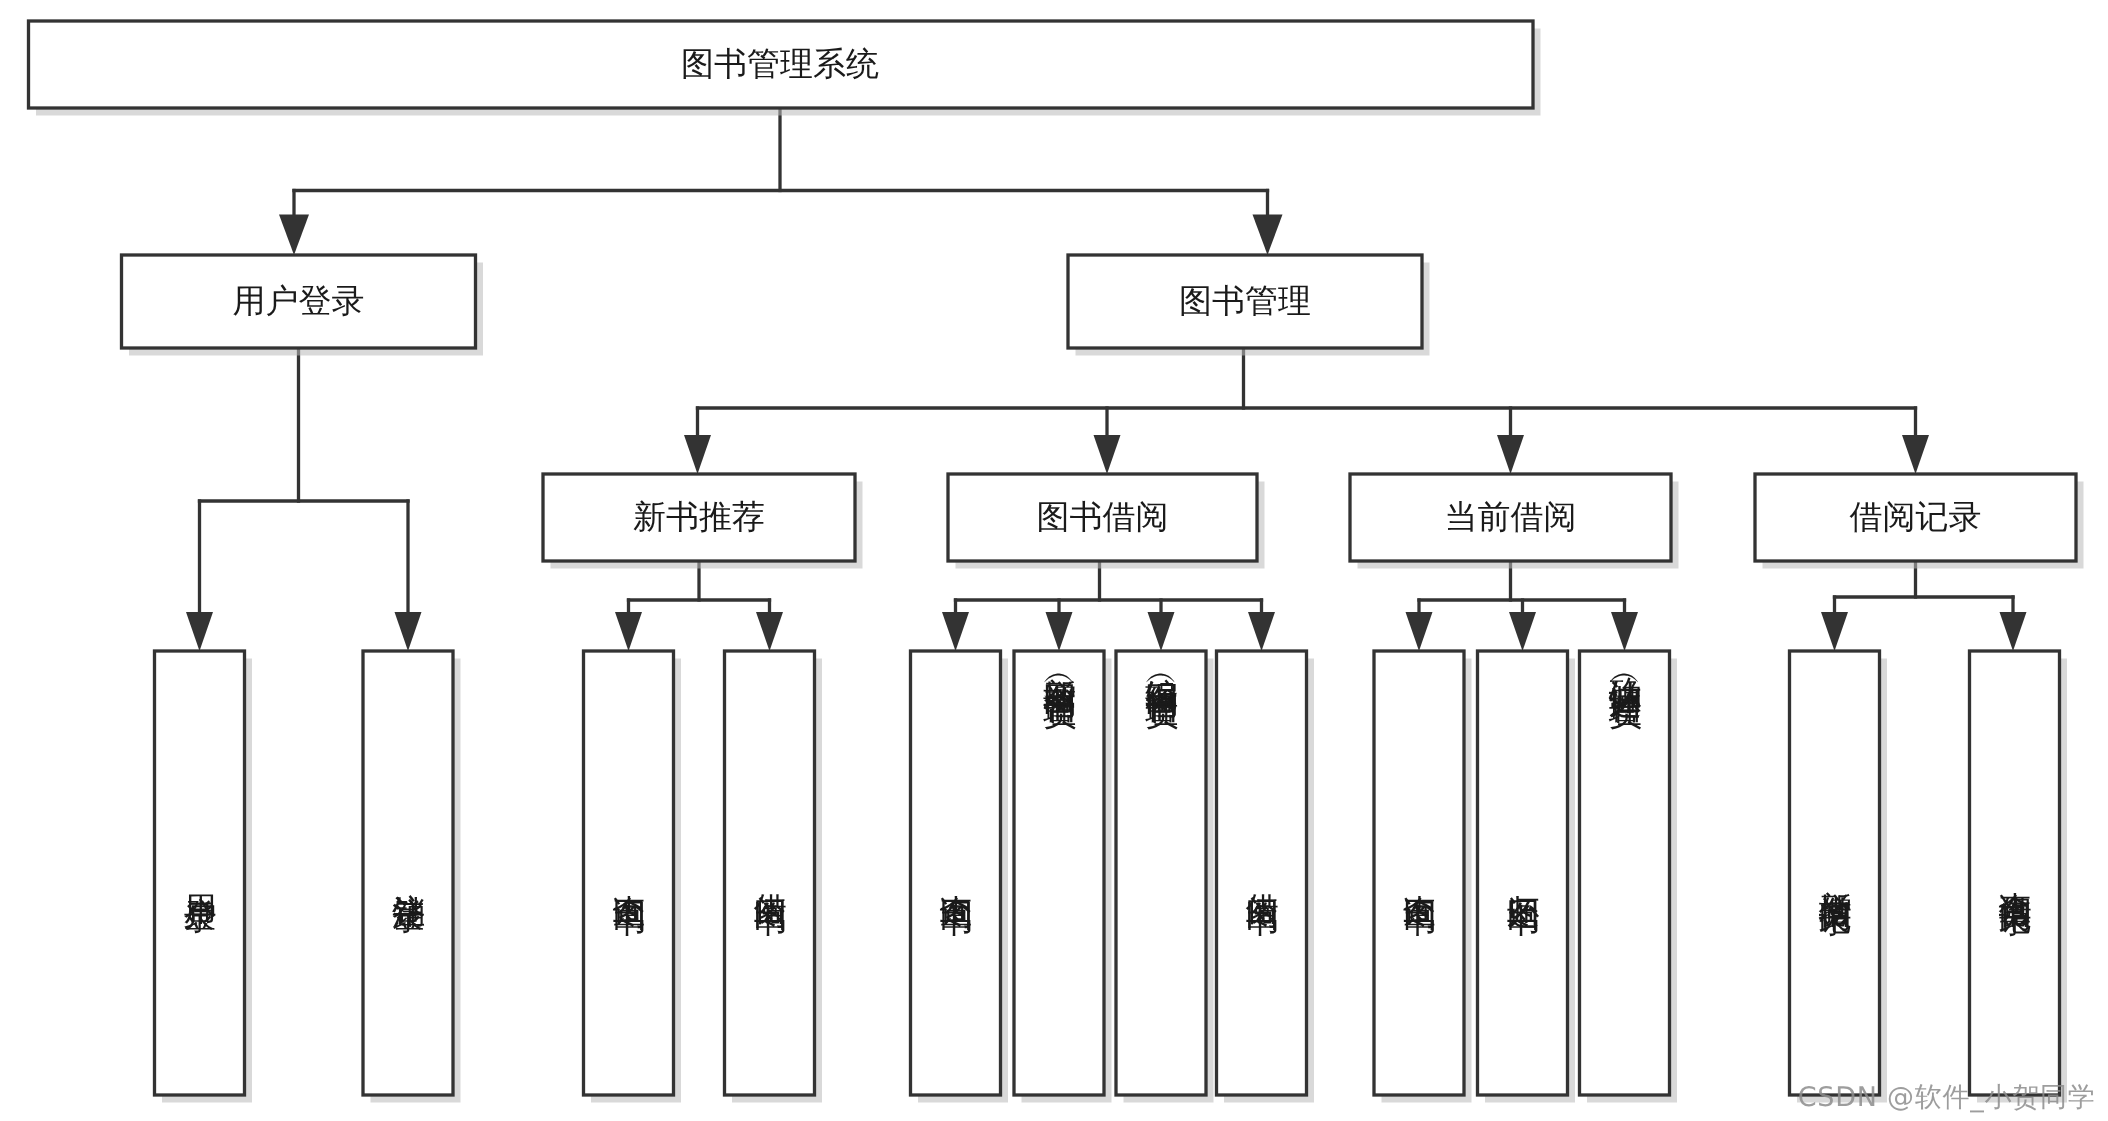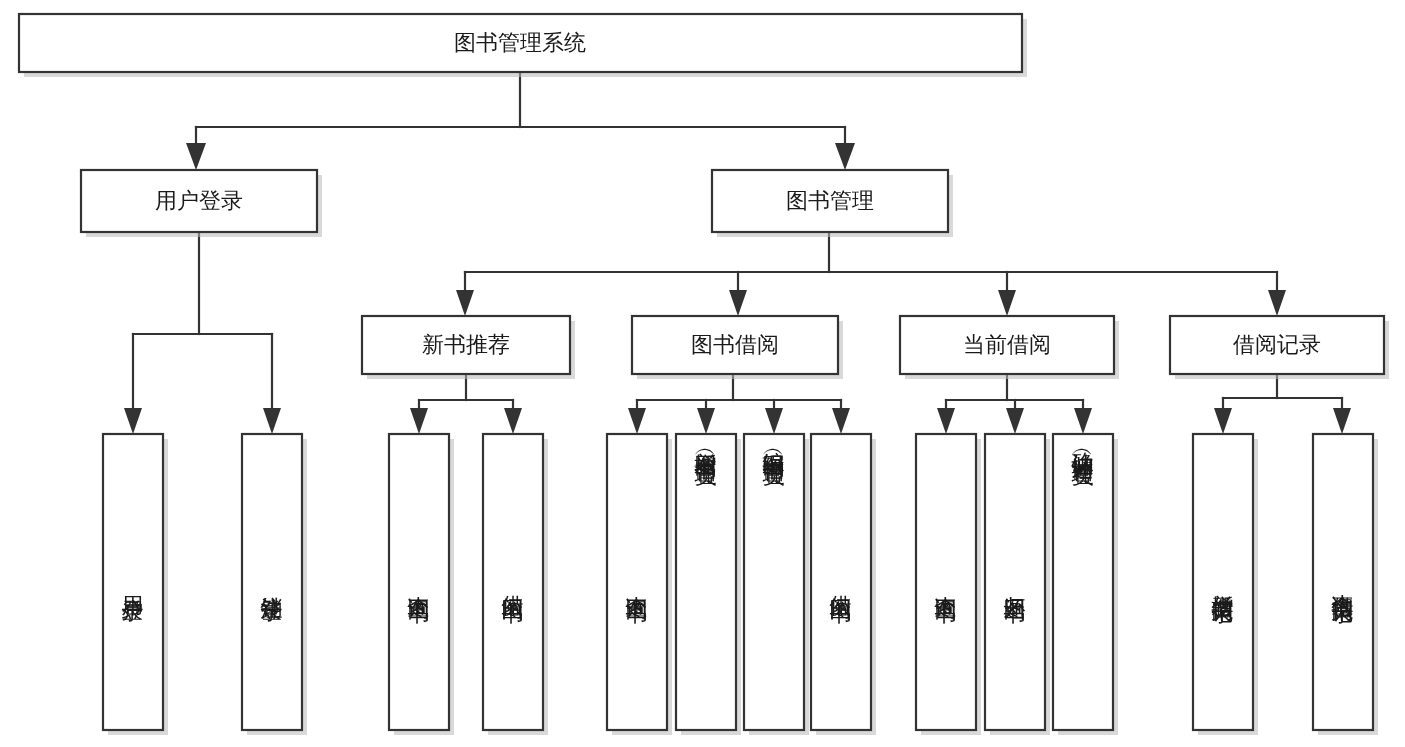--- a/index.html
+++ b/index.html
@@ -300,14 +300,15 @@
     <span class="vert-text">确认归还（管理员）</span>
   </div>
 
   <div class="vert-text-wrap" style="left:1193px; top:434px; width:60px; height:296px;">
     <span class="vert-text">新增借阅记录</span>
   </div>
   <div class="vert-text-wrap" style="left:1313px; top:434px; width:60px; height:296px;">
     <span class="vert-text">查询借阅记录</span>
   </div>
 
+  <div class="watermark">CSDN @软件_小贺同学</div>
 
 </div>
 
 </body></html>

